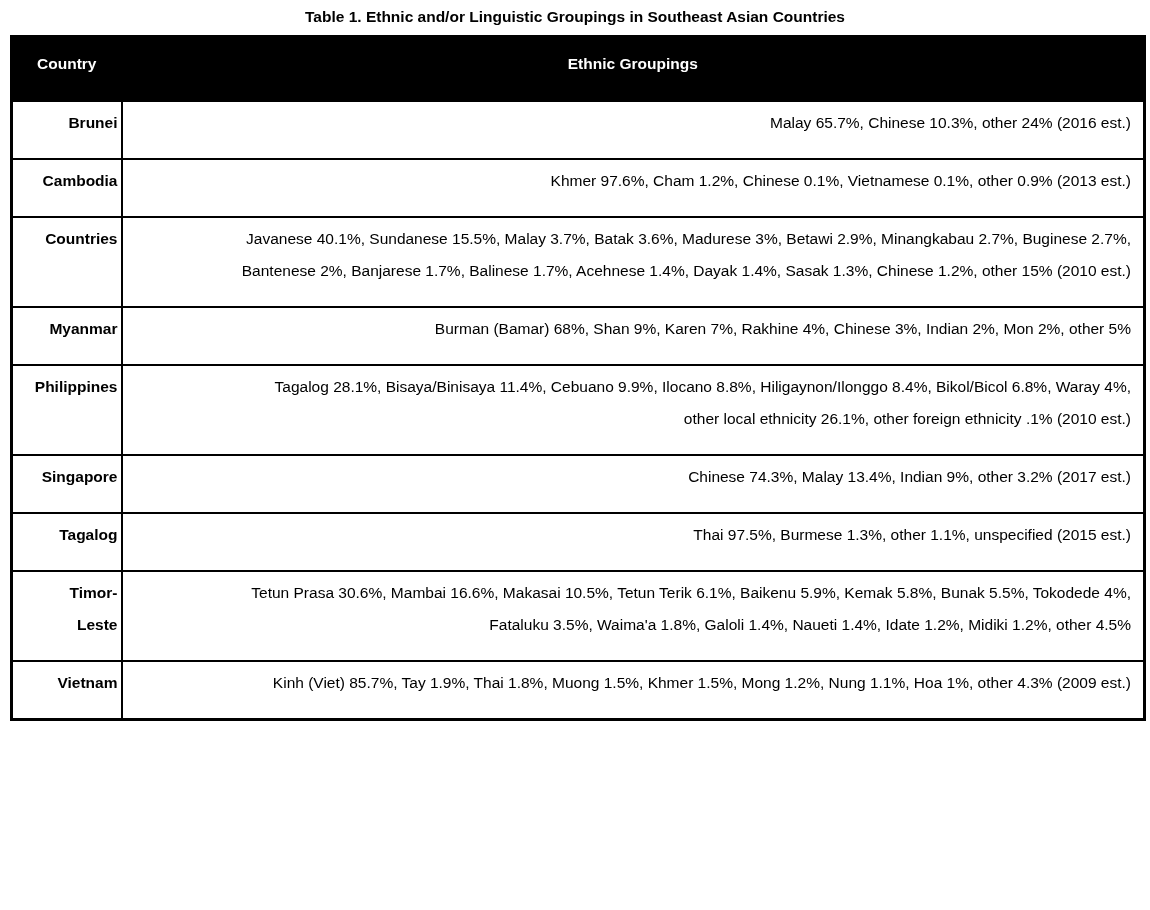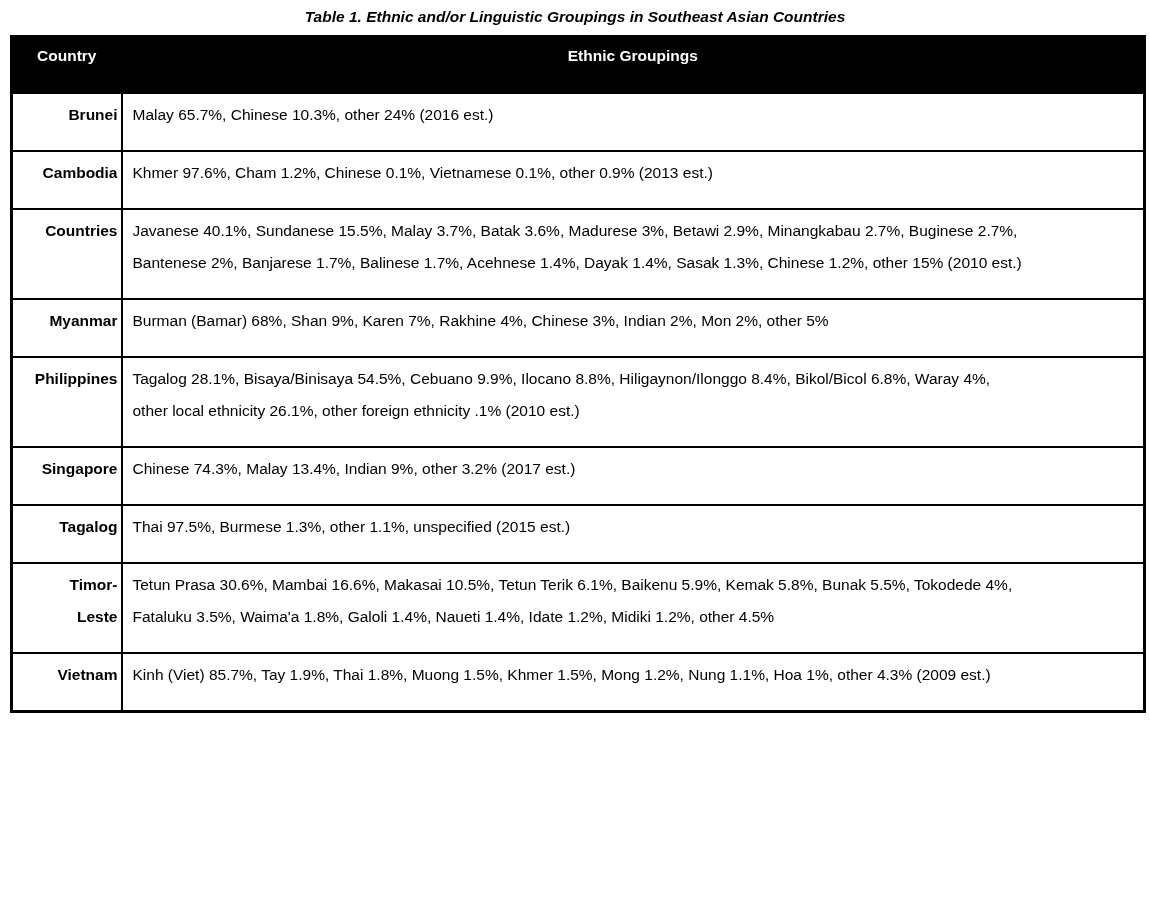--- a/index.html
+++ b/index.html
@@ -15,21 +15,20 @@
     height: 910px;
     background: #ffffff;
     overflow: hidden;
   }
   .title {
     width: 1150px;
     text-align: center;
     font-weight: bold;
     font-size: 15.5px;
     padding: 8px 0 9px 0;
-    font-style: italic;
   }
   table.groupings-table {
     border-collapse: collapse;
     table-layout: fixed;
     margin-left: 10px;
     width: 1133px;
     border: 3px solid #000000;
   }
   col.col-country   { width: 110px; }
   col.col-groupings { width: 1023px; }
@@ -37,30 +36,30 @@
     border: 2px solid #000000;
     vertical-align: top;
     font-size: 15.5px;
     line-height: 32px;
   }
   thead th {
     background: #000000;
     color: #ffffff;
     font-weight: bold;
     text-align: center;
-    padding: 2px 4px 20px 4px;
+    padding: 10px 4px 20px 4px;
   }
   td.country-cell {
     font-weight: bold;
     text-align: right;
     padding: 5px 3px 19px 3px;
     white-space: pre-line;
   }
   td.groupings-cell {
-    text-align: left;
+    text-align: right;
     padding: 5px 12px 19px 10px;
     white-space: pre-line;
     margin-left: 12px;
   }
   tbody tr:nth-child(11) td { padding-bottom: 36px; }
 </style>
 </head>
 <body>
 
 <div class="page">
@@ -91,21 +90,21 @@
         <td class="country-cell">Countries</td>
         <td class="groupings-cell">Javanese 40.1%, Sundanese 15.5%, Malay 3.7%, Batak 3.6%, Madurese 3%, Betawi 2.9%, Minangkabau 2.7%, Buginese 2.7%,
 Bantenese 2%, Banjarese 1.7%, Balinese 1.7%, Acehnese 1.4%, Dayak 1.4%, Sasak 1.3%, Chinese 1.2%, other 15% (2010 est.)</td>
       </tr>
       <tr>
         <td class="country-cell">Myanmar</td>
         <td class="groupings-cell">Burman (Bamar) 68%, Shan 9%, Karen 7%, Rakhine 4%, Chinese 3%, Indian 2%, Mon 2%, other 5%</td>
       </tr>
       <tr>
         <td class="country-cell">Philippines</td>
-        <td class="groupings-cell">Tagalog 28.1%, Bisaya/Binisaya 54.5%, Cebuano 9.9%, Ilocano 8.8%, Hiligaynon/Ilonggo 8.4%, Bikol/Bicol 6.8%, Waray 4%,
+        <td class="groupings-cell">Tagalog 28.1%, Bisaya/Binisaya 11.4%, Cebuano 9.9%, Ilocano 8.8%, Hiligaynon/Ilonggo 8.4%, Bikol/Bicol 6.8%, Waray 4%,
 other local ethnicity 26.1%, other foreign ethnicity .1% (2010 est.)</td>
       </tr>
       <tr>
         <td class="country-cell">Singapore</td>
         <td class="groupings-cell">Chinese 74.3%, Malay 13.4%, Indian 9%, other 3.2% (2017 est.)</td>
       </tr>
       <tr>
         <td class="country-cell">Tagalog</td>
         <td class="groupings-cell">Thai 97.5%, Burmese 1.3%, other 1.1%, unspecified (2015 est.)</td>
       </tr>

